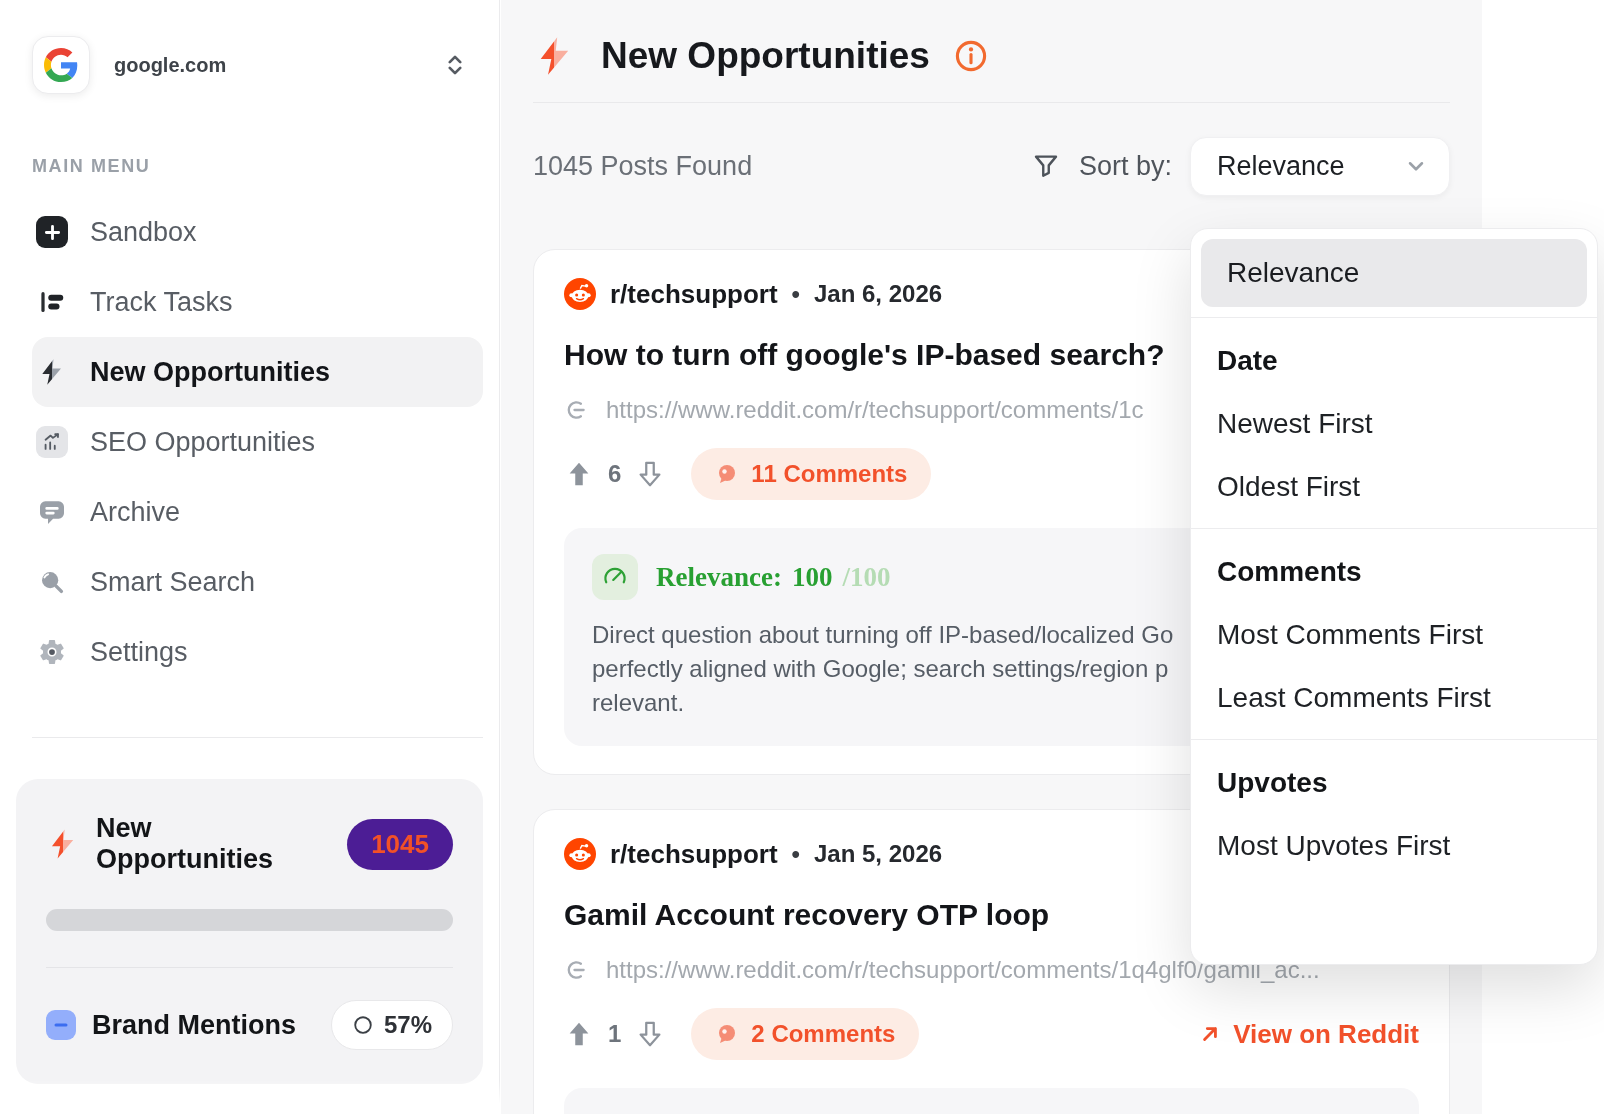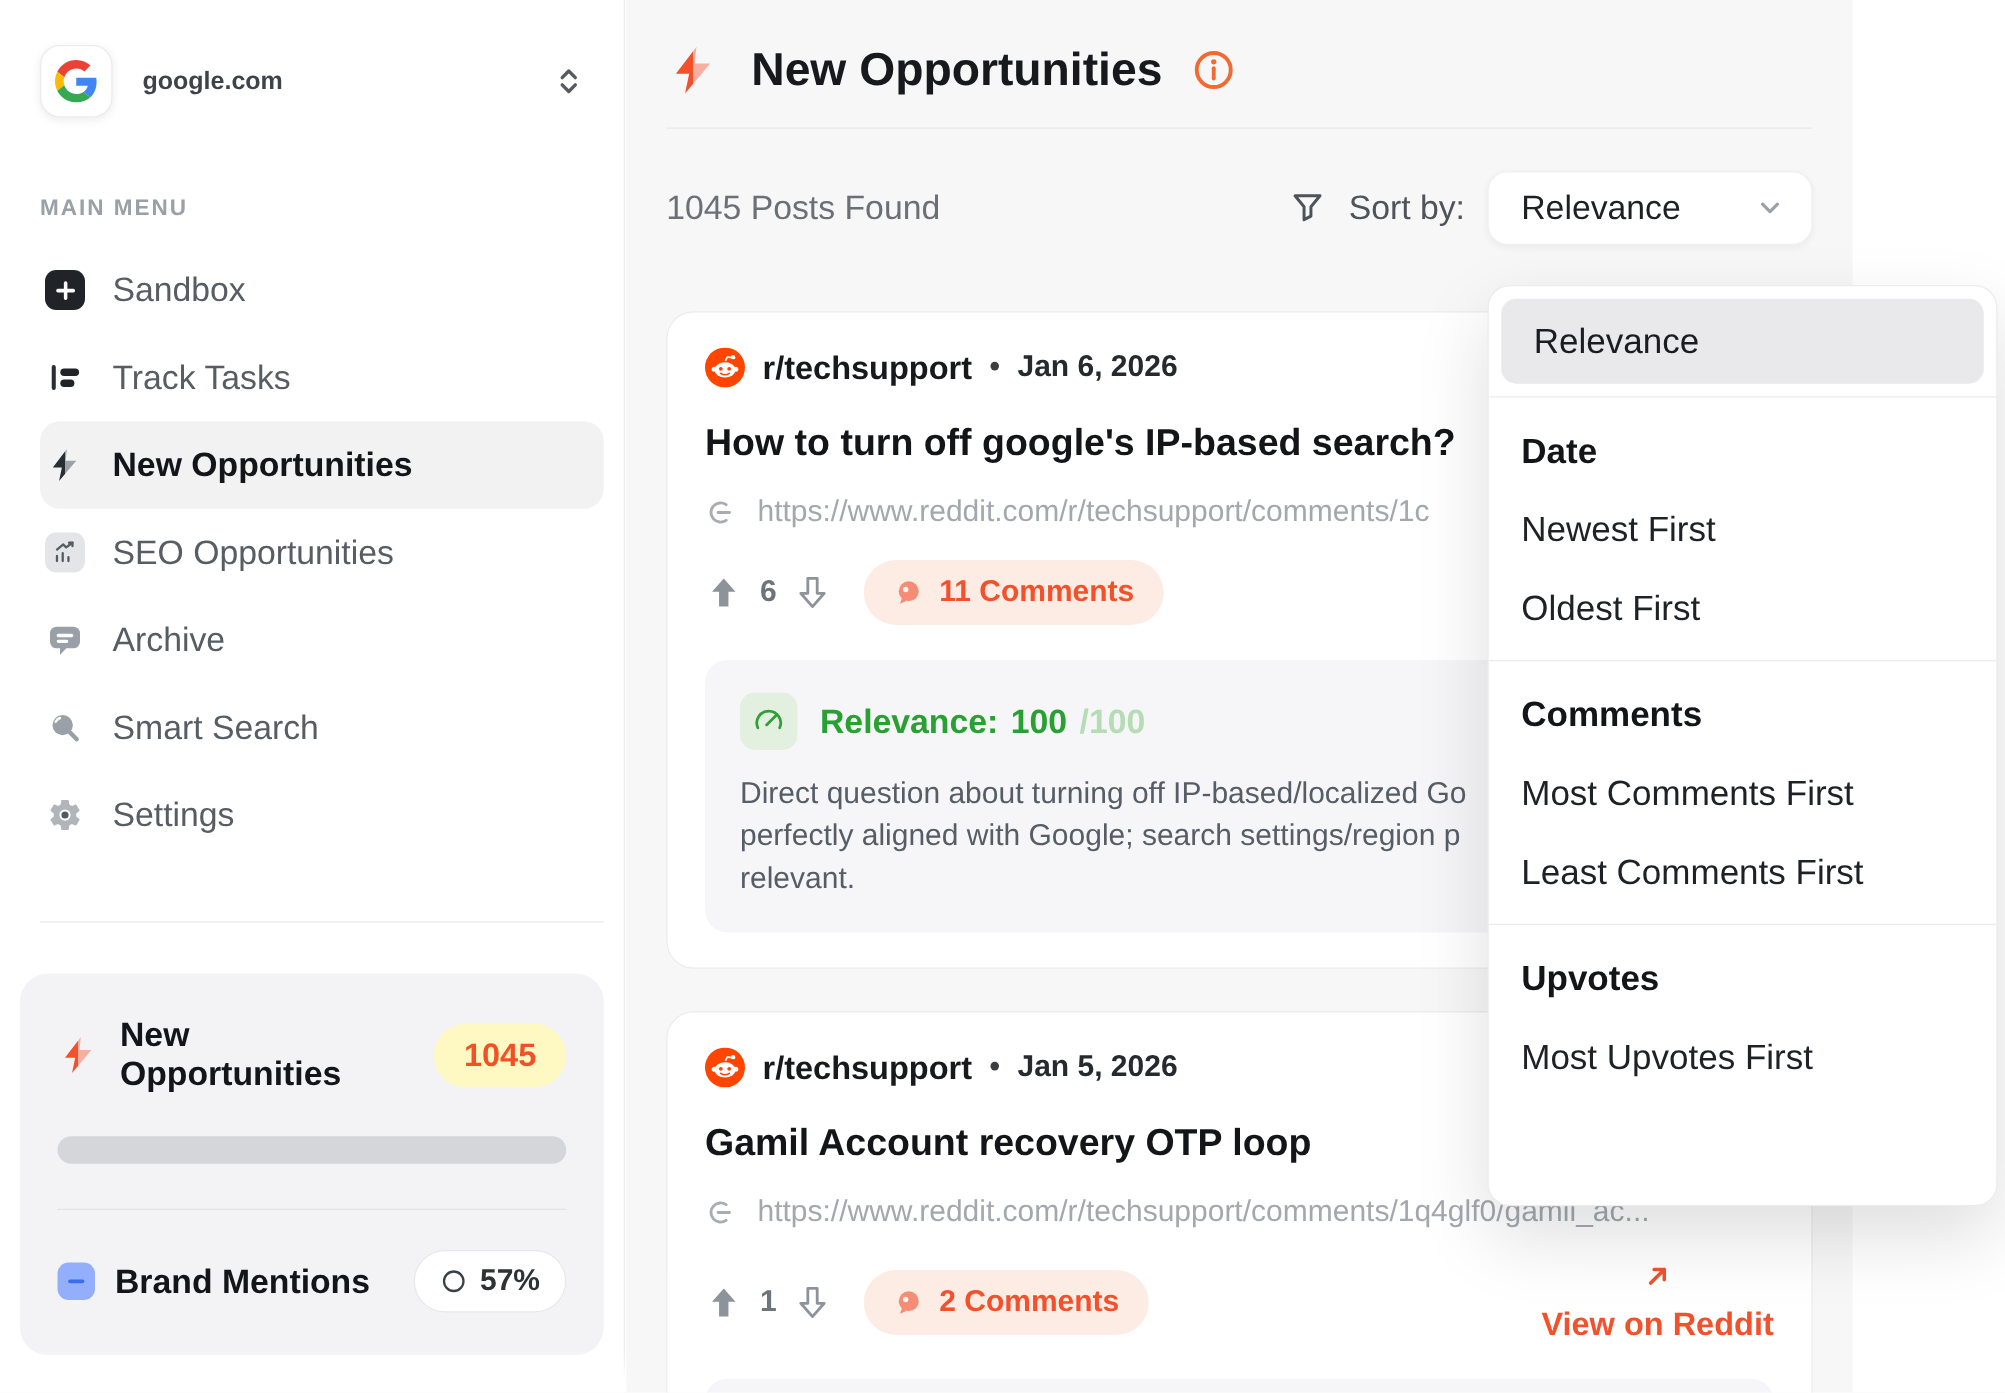--- a/index.html
+++ b/index.html
@@ -36,21 +36,21 @@
   .chev-right { margin-left:auto; }
   .sidebar-divider { margin-top:50px; height:1px; background:#eaeaec; }
 
   .status-card {
     margin:41px 0 0 -16px; width:467px; border-radius:22px;
     background:#f3f3f5; padding:34px 30px;
   }
   .sc-row { display:flex; align-items:center; gap:16px; }
   .sc-title { font-size:27px; font-weight:bold; color:#131518; }
   .sc-badge {
-    margin-left:auto; background:#fef9c3; color:#f25127;
+    margin-left:auto; background:#4c1d95; color:#f25127;
     font-size:26px; font-weight:bold; border-radius:999px; padding:10px 24px;
   }
   .sc-progress { margin-top:34px; height:22px; border-radius:11px; background:#d5d6d9; }
   .sc-divider { margin-top:36px; height:1px; background:#e4e4e7; }
   .sc-row2 { margin-top:32px; display:flex; align-items:center; gap:16px; }
   .sc-pill {
     margin-left:auto; display:flex; align-items:center; gap:10px;
     background:#fff; border:1px solid #e8e8ea; border-radius:999px;
     padding:10px 20px; font-size:24px; font-weight:bold; color:#2e3136;
   }
@@ -96,29 +96,29 @@
   .url-row .lnk { flex:0 0 28px; }
   .votes { margin-top:24px; display:flex; align-items:center; gap:14px; }
   .vote-count { font-size:24px; font-weight:bold; color:#6e747c; }
   .comments-pill {
     margin-left:12px; display:flex; align-items:center; gap:12px;
     background:#fdece4; border-radius:999px; padding:12px 24px;
     color:#f2512b; font-size:24px; font-weight:bold;
   }
   .view-link {
     margin-left:auto; display:flex; align-items:center; gap:10px;
-    color:#f2512b; font-size:26px; font-weight:bold; cursor:pointer;flex-direction:column;
+    color:#f2512b; font-size:26px; font-weight:bold; cursor:pointer;
   }
   .rel-box { margin-top:28px; background:#f6f6f8; border-radius:18px; padding:26px 28px; }
   .rel-head { display:flex; align-items:center; gap:18px; }
   .rel-ic {
     width:46px; height:46px; border-radius:12px; background:#e3efdf;
     display:flex; align-items:center; justify-content:center; flex:0 0 46px;
   }
-  .rel-score-line { font-size:27px; font-weight:bold; color:#28a032; display:flex; gap:10px; }
+  .rel-score-line { font-size:27px; font-weight:bold; color:#28a032; display:flex; gap:10px;font-family:Liberation Serif, serif; }
   .rel-max { color:#b5dcb4; }
   .rel-desc { margin-top:18px; font-size:24px; line-height:34px; color:#565d66; }
   .rel-desc div { white-space:nowrap; }
   .rel-sliver { margin-top:28px; background:#f6f6f8; border-radius:18px; height:90px; }
 
   
   .sort-menu {
     position:absolute; left:1190px; top:228px; width:408px; height:737px;
     background:#fff; border:1px solid #ececee; border-radius:18px;
     box-shadow:0 24px 60px rgba(0,0,0,.13); z-index:40; padding-top:10px;

